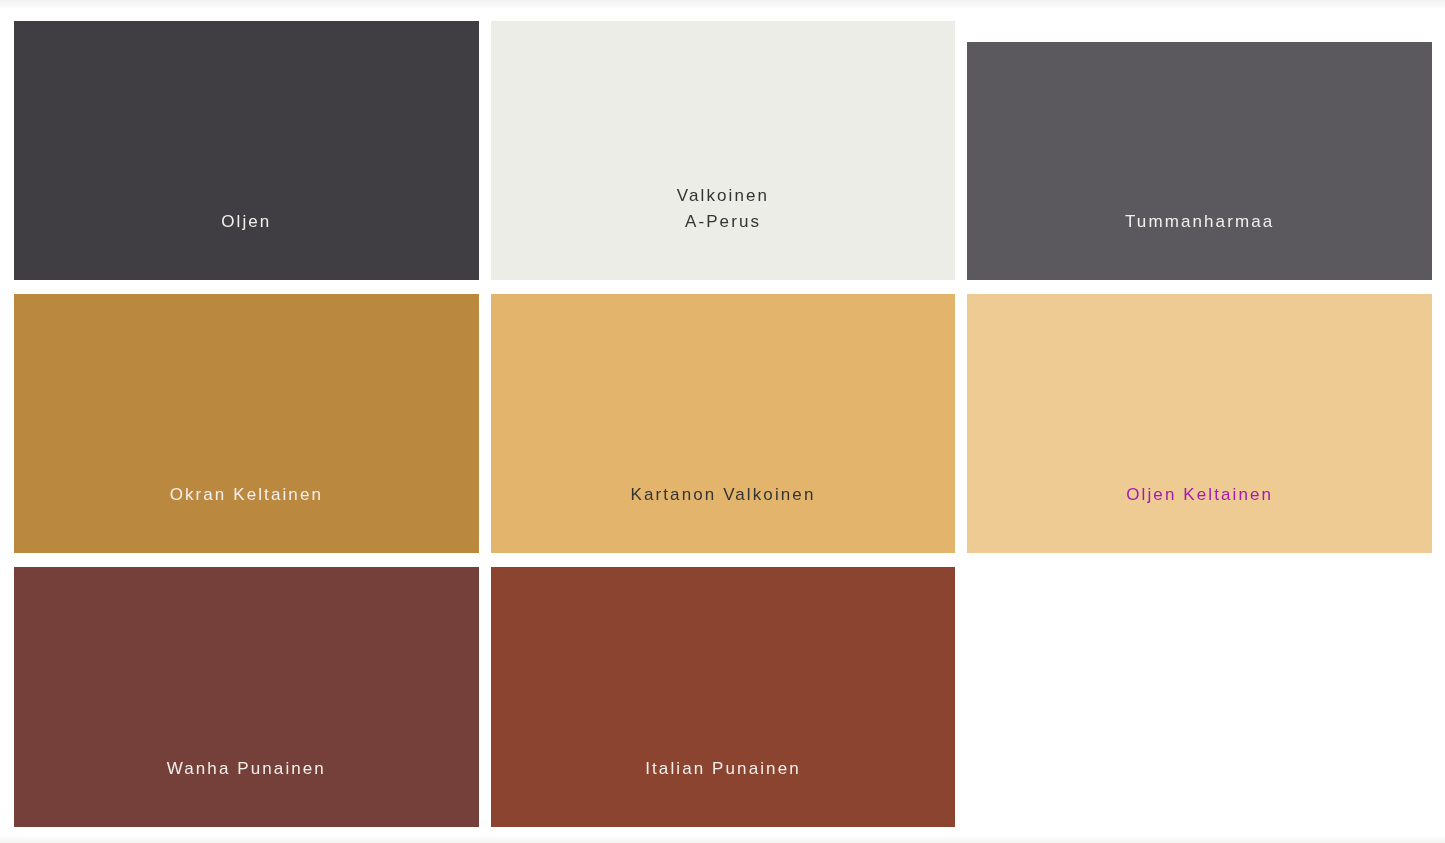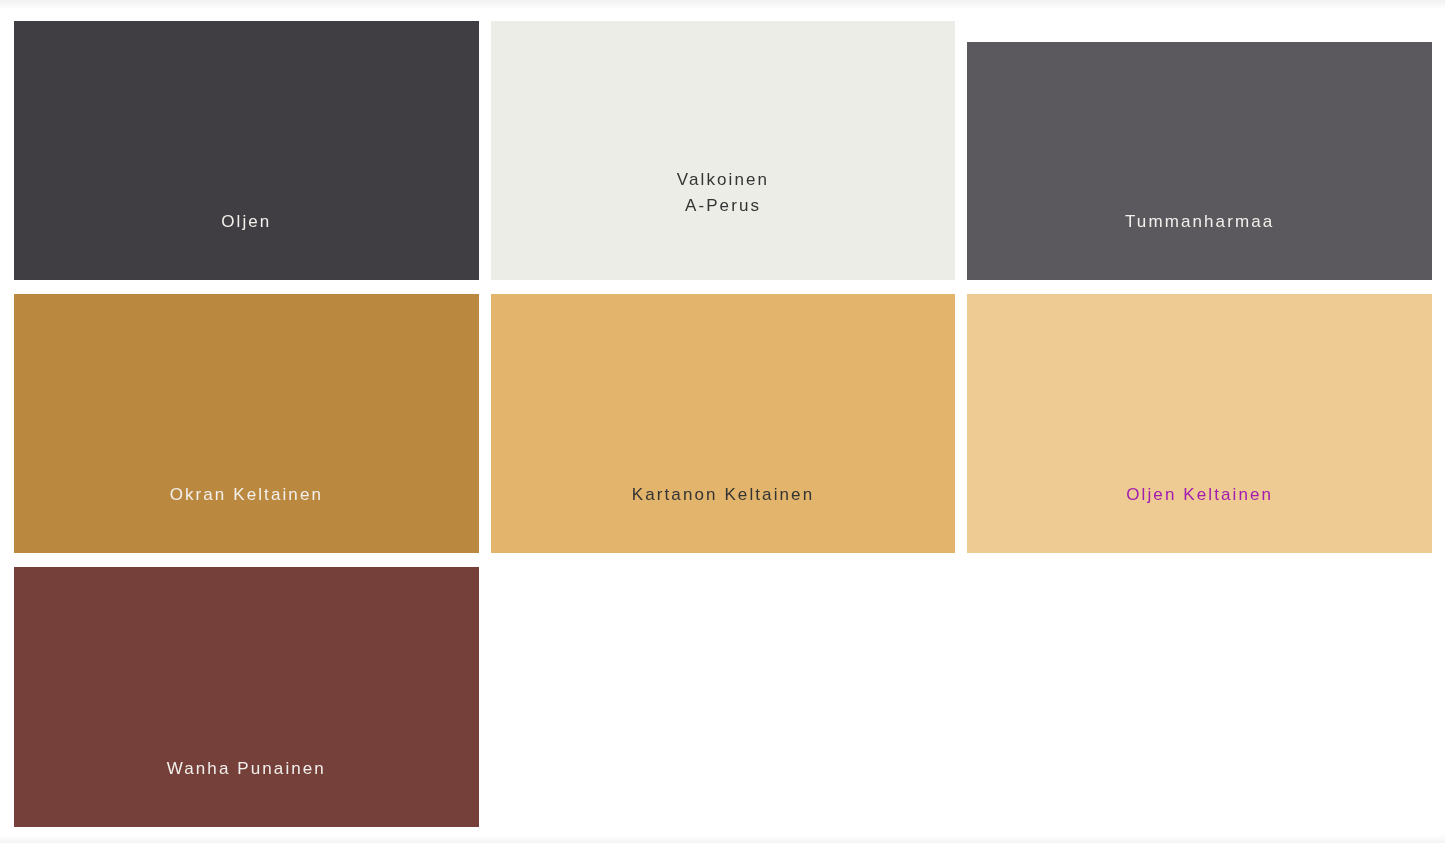--- a/index.html
+++ b/index.html
@@ -67,21 +67,21 @@
     font-weight: 400;
     letter-spacing: 2.1px;
     line-height: 26px;
     padding-bottom: 45px;
     white-space: pre-line;
     -webkit-font-smoothing: antialiased;
   }
 
   
   .swatch-label.two-line {
-    padding-bottom: 61px;
+    padding-bottom: 45px;
   }
 
   .label-light { color: #f2f0ec; }
   .label-dark  { color: #343434; }
 </style>
 </head>
 <body>
 
 <div class="page">
 
@@ -95,25 +95,28 @@
         <div class="swatch-label label-dark two-line" style="color: rgb(52, 52, 52);">Valkoinen
 A-Perus</div>
       </div>
       <div class="swatch" style="background: rgb(91, 89, 93); margin-top: 21px;">
         <div class="swatch-label label-light" style="color: rgb(242, 240, 236);">Tummanharmaa</div>
       </div>
       <div class="swatch" style="background: rgb(187, 136, 64);">
         <div class="swatch-label label-light" style="color: rgb(242, 240, 236);">Okran Keltainen</div>
       </div>
       <div class="swatch" style="background: rgb(227, 181, 108);">
-        <div class="swatch-label label-dark" style="color: rgb(52, 52, 52);">Kartanon Keltainen</div>
+        <div class="swatch-label label-dark" style="color: rgb(52, 52, 52);">Kartanon Valkoinen</div>
       </div>
       <div class="swatch" style="background: rgb(238, 203, 147);">
         <div class="swatch-label label-dark" style="color: #a21caf;">Oljen Keltainen</div>
       </div>
       <div class="swatch" style="background: rgb(118, 64, 58);">
         <div class="swatch-label label-light" style="color: rgb(242, 240, 236);">Wanha Punainen</div>
+      </div>
+      <div class="swatch" style="background: rgb(138, 68, 48);">
+        <div class="swatch-label label-light" style="color: rgb(242, 240, 236);">Italian Punainen</div>
       </div>
     </div>
 
   <div class="bottom-edge"></div>
 
 </div>
 
 </body></html>

